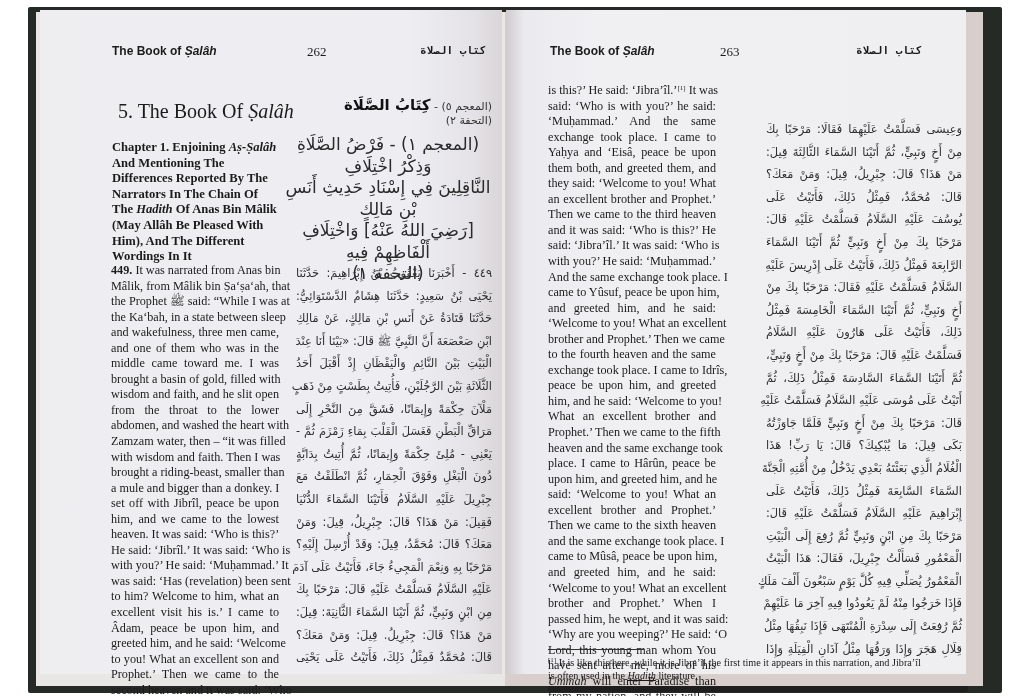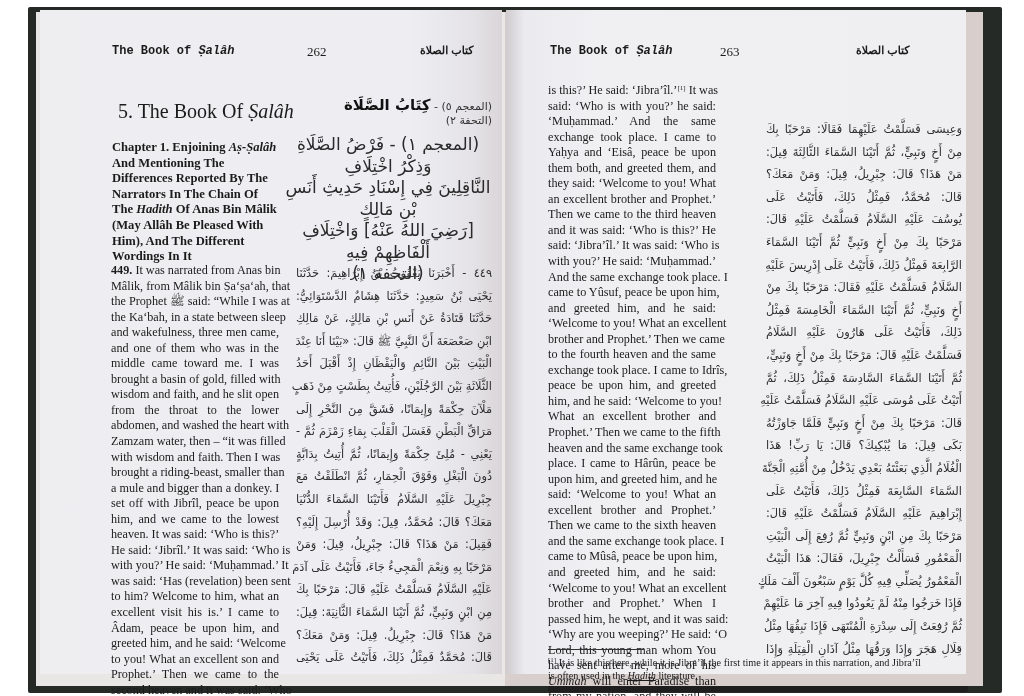--- a/index.html
+++ b/index.html
@@ -8,23 +8,23 @@
 
   .cover { position: absolute; left: 28px; top: 7px; width: 974px; height: 686px; background: #262a27; border-radius: 2px; }
   .page-stack-left { position: absolute; left: 36px; top: 12px; width: 470px; height: 674px; background: #e9e6e6; }
   .page-stack-right { position: absolute; left: 505px; top: 12px; width: 478px; height: 674px; background: #d8cfcd; }
 
   .page { position: absolute; top: 10px; height: 664px; overflow: hidden; }
   .page-left { left: 40px; width: 462px; background: linear-gradient(90deg, #eeedf0 0%, #eeeef2 80%, #e4e2e6 94%, #d9d5d8 100%); }
   .page-right { left: 506px; width: 460px; background: linear-gradient(90deg, #cfcbcf 0%, #ebeaee 4%, #f0f0f3 20%, #efeff2 100%); }
 
   .running-head { position: absolute; top: 44px; font-size: 12px; font-weight: bold; }
-  .rh-en { font-family: Liberation Mono, monospace; }
+  .rh-en { font-family: Liberation Sans, sans-serif; }
   .rh-num { font-weight: normal; font-size: 13px; }
-  .rh-ar { font-family: Liberation Sans, sans-serif; font-size: 11px; direction: rtl; }
+  .rh-ar { font-family: Liberation Mono, monospace; font-size: 11px; direction: rtl; }
   .it { font-style: italic; }
 
   .chapter-title { position: absolute; left: 118px; top: 100px; font-size: 20px; font-weight: normal; }
   .chapter-title-ar { position: absolute; right: 0; direction: rtl; font-family: "DejaVu Sans", sans-serif; font-size: 11px; color: #333; }
   .chapter-title-ar b { font-size: 15px; color: #111; margin-left: 32px; }
 
   .sub-heading { position: absolute; left: 112px; top: 140px; width: 166px; font-size: 12.6px; font-weight: bold; line-height: 15.6px; }
   .sub-heading-ar { position: absolute; left: 282px; top: 134px; width: 212px; direction: rtl; text-align: center; font-family: "DejaVu Sans", sans-serif; font-size: 17px; line-height: 21.5px; color: #2a2a2a; }
 
   .col-en { position: absolute; font-size: 12.2px; line-height: 15.55px; text-align: justify; }
@@ -108,22 +108,22 @@
   <span class="line">يَحْيَى بْنُ سَعِيدٍ: حَدَّثَنَا هِشَامٌ الدَّسْتَوَائِيُّ:</span>
   <span class="line">حَدَّثَنَا قَتَادَةُ عَنْ أَنَسِ بْنِ مَالِكٍ، عَنْ مَالِكِ</span>
   <span class="line">ابْنِ صَعْصَعَةَ أَنَّ النَّبِيَّ ﷺ قَالَ: «بَيْنَا أَنَا عِنْدَ</span>
   <span class="line">الْبَيْتِ بَيْنَ النَّائِمِ وَالْيَقْظَانِ إِذْ أَقْبَلَ أَحَدُ</span>
   <span class="line">الثَّلَاثَةِ بَيْنَ الرَّجُلَيْنِ، فَأُتِيتُ بِطَسْتٍ مِنْ ذَهَبٍ</span>
   <span class="line">مَلْآنَ حِكْمَةً وَإِيمَانًا، فَشَقَّ مِنَ النَّحْرِ إِلَى</span>
   <span class="line">مَرَاقِّ الْبَطْنِ فَغَسَلَ الْقَلْبَ بِمَاءِ زَمْزَمَ ثُمَّ -</span>
   <span class="line">يَعْنِي - مُلِئَ حِكْمَةً وَإِيمَانًا، ثُمَّ أُتِيتُ بِدَابَّةٍ</span>
   <span class="line">دُونَ الْبَغْلِ وَفَوْقَ الْحِمَارِ، ثُمَّ انْطَلَقْتُ مَعَ</span>
   <span class="line">جِبْرِيلَ عَلَيْهِ السَّلَامُ فَأَتَيْنَا السَّمَاءَ الدُّنْيَا</span>
+  <span class="line">فَقِيلَ: مَنْ هَذَا؟ قَالَ: جِبْرِيلُ، قِيلَ: وَمَنْ</span>
   <span class="line">مَعَكَ؟ قَالَ: مُحَمَّدٌ، قِيلَ: وَقَدْ أُرْسِلَ إِلَيْهِ؟</span>
-  <span class="line">فَقِيلَ: مَنْ هَذَا؟ قَالَ: جِبْرِيلُ، قِيلَ: وَمَنْ</span>
   <span class="line">مَرْحَبًا بِهِ وَنِعْمَ الْمَجِيءُ جَاءَ، فَأَتَيْتُ عَلَى آدَمَ</span>
   <span class="line">عَلَيْهِ السَّلَامُ فَسَلَّمْتُ عَلَيْهِ قَالَ: مَرْحَبًا بِكَ</span>
   <span class="line">مِنِ ابْنٍ وَنَبِيٍّ، ثُمَّ أَتَيْنَا السَّمَاءَ الثَّانِيَةَ: قِيلَ:</span>
   <span class="line">مَنْ هَذَا؟ قَالَ: جِبْرِيلُ. قِيلَ: وَمَنْ مَعَكَ؟</span>
   <span class="line">قَالَ: مُحَمَّدٌ فَمِثْلُ ذَلِكَ، فَأَتَيْتُ عَلَى يَحْيَى</span>
 </div>
 
 <div class="page page-right"></div>
 
 <div class="running-head rh-en" style="left:550px;">

